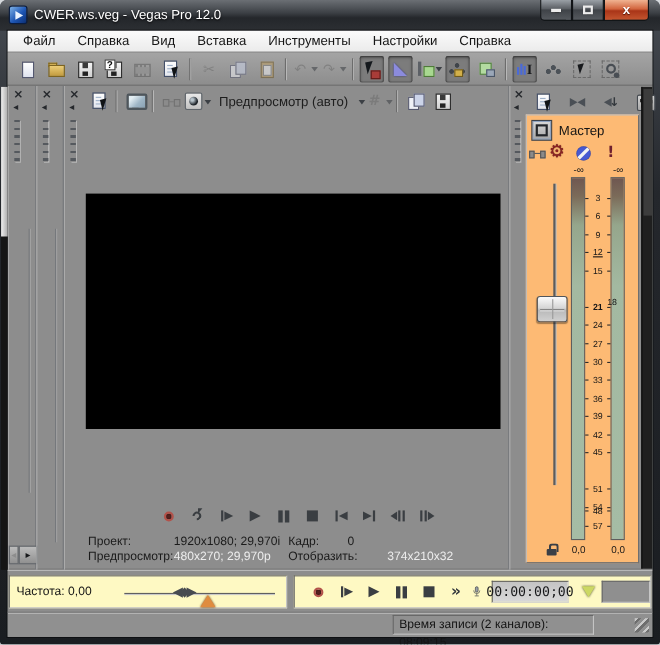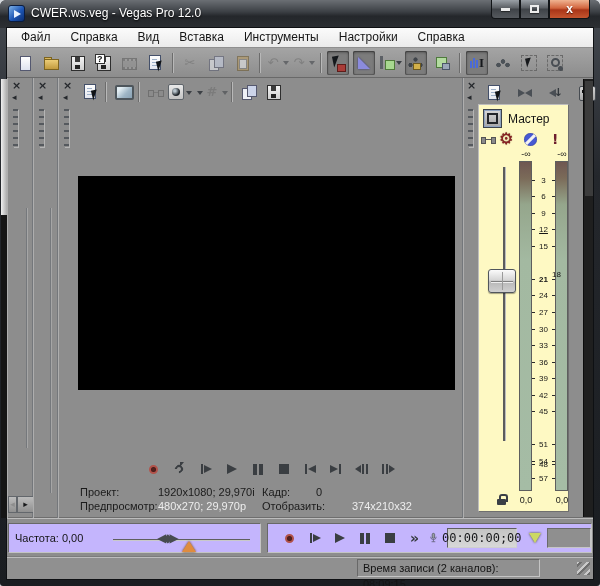--- a/index.html
+++ b/index.html
@@ -146,21 +146,21 @@
   .sq{width:10px;height:10px;background:currentColor;}
   .ring{width:9px;height:9px;border:2px solid #b2524a;border-radius:50%;background:radial-gradient(#54201e 30%,#2a1413);}
   .loopc{width:8px;height:8px;border:2px solid #3a3e42;border-left-color:transparent;border-radius:50%;transform:rotate(-45deg);}
   .loopa{width:0;height:0;border-top:5px solid #3a3e42;border-right:4px solid transparent;margin:-10px 0 0 -3px;}
   .pv-info{position:absolute;left:0;top:0;width:456px;height:440px;font-size:11px;pointer-events:none;}
   .pv-info span{position:absolute;white-space:nowrap;}
   .dark{color:#1b1b1b;} .lite{color:#ededed;}
   
   .mx-pane{position:absolute;left:456px;top:0;width:120px;height:440px;box-shadow:inset 1px 0 0 #aeaeae;}
   .mx-toolbar{position:absolute;left:20px;top:3px;display:flex;align-items:center;gap:5px;}
-  .master{position:absolute;left:15px;top:26px;width:91px;height:408px;background:#fef9c3;
+  .master{position:absolute;left:15px;top:26px;width:103px;height:408px;background:#fdba74;
        border:1px solid;border-color:#bdbdbd #6f6f6f #6f6f6f #bdbdbd;}
   .sqbtn{position:absolute;left:4px;top:4px;width:19px;height:19px;border:1px solid #3d434b;
        background:linear-gradient(#d9d9d9,#a6a6a6);box-shadow:inset 0 0 0 1px #8fa3c0;display:flex;align-items:center;justify-content:center;}
   .sqbtn::before{content:"";width:7px;height:7px;border:2px solid #23262a;}
   .master-label{position:absolute;left:29px;top:7px;font-size:12px;color:#141414;}
   .fxrow{position:absolute;left:0;top:26px;width:100%;height:18px;}
   .mx-plug{position:absolute;left:2px;top:5px;width:15px;height:8px;
        background:linear-gradient(#5a5a5a,#5a5a5a) no-repeat 4px 3px/7px 1px;}
   .mx-plug::before{content:"";position:absolute;left:0;top:1px;width:3px;height:5px;background:#8a8a8a;border:1px solid #555;}
   .mx-plug::after{content:"";position:absolute;right:0;top:1px;width:3px;height:5px;background:#8a8a8a;border:1px solid #555;}
@@ -184,21 +184,21 @@
   .lockic{position:absolute;left:18px;top:389px;width:10px;height:12px;}
   .lockic::before{content:"";position:absolute;left:2px;top:0;width:5px;height:6px;border:2px solid #3a3f46;border-bottom:none;border-radius:3px 3px 0 0;}
   .lockic::after{content:"";position:absolute;left:0;top:5px;width:9px;height:6px;background:#3a3f46;border-radius:1px;}
   
   .vscroll{position:absolute;right:0;top:1px;width:10px;height:438px;background:#1f1f1f;border-left:1px solid #0c0c0c;}
   .vscroll::before{content:"";position:absolute;left:1px;top:2px;width:8px;height:115px;background:#3c3c3c;}
   .lscroll{position:absolute;left:1px;top:79px;width:6px;height:439px;background:#151515;z-index:4;}
   .lscroll::before{content:"";position:absolute;left:0;top:0;width:6px;height:136px;background:linear-gradient(90deg,#f0f0f0,#ababab);}
   
   .bottombar{position:absolute;left:0;top:490px;width:586px;height:38px;background:#8d8d8d;border-top:1px solid #bcbcbc;}
-  .sunken{background:#c4b5fd;border:1px solid;border-color:#686868 #c4c4c4 #c4c4c4 #686868;}
+  .sunken{background:#fef9c3;border:1px solid;border-color:#686868 #c4c4c4 #c4c4c4 #686868;}
   .rate-panel{position:absolute;left:1px;top:4px;width:253px;height:30px;}
   .rate-text{position:absolute;left:6px;top:8px;font-size:11px;color:#141414;}
   .groove{position:absolute;left:104px;right:10px;top:15px;height:1px;background:#5f5f5f;box-shadow:0 1px 0 #c9c9c9;}
   .scrub{position:absolute;left:148px;top:7px;font-size:12px;font-weight:bold;letter-spacing:-3px;color:#474b50;}
   .otri{position:absolute;left:173px;top:17px;width:0;height:0;border-left:7px solid transparent;border-right:7px solid transparent;border-bottom:11px solid #df8c3f;filter:drop-shadow(0 0 1px #6e431a);}
   .rec-panel{position:absolute;left:260px;top:4px;width:325px;height:30px;display:flex;align-items:center;padding-left:12px;gap:6px;}
   #transport2{display:flex;align-items:center;gap:6px;}
   .tc{width:70px;height:20px;margin-left:4px;background:linear-gradient(#c4c4c4,#d8d8d8);border:1px solid;border-color:#5f5f5f #cfcfcf #cfcfcf #5f5f5f;
       font:12px "DejaVu Sans Mono","Liberation Mono",monospace;color:#17181a;display:flex;align-items:center;justify-content:center;}
   .marker{width:0;height:0;border-left:6px solid transparent;border-right:6px solid transparent;border-top:10px solid #ccd863;filter:drop-shadow(0 0 1px #4a4a2a);margin-left:6px;}
@@ -345,20 +345,21 @@
               <span class="tic ic-monitor"></span>
             </div>
             <div class="tb-sep"></div>
             <div class="tb-btn disabled">
               <span class="tic ic-plug"></span>
             </div>
             <div class="tb-btn">
               <span class="tic ic-quality"></span>
               <i class="dd"></i>
             </div>
+            <span class="pv-label">Предпросмотр (авто)</span>
             <div class="dd-btn">
               <i class="dd"></i>
             </div>
             <div class="tb-btn disabled">
               <span class="tic ic-grid g">#</span>
               <i class="dd"></i>
             </div>
             <div class="tb-sep"></div>
             <div class="tb-btn">
               <span class="tic ic-copy"></span>

